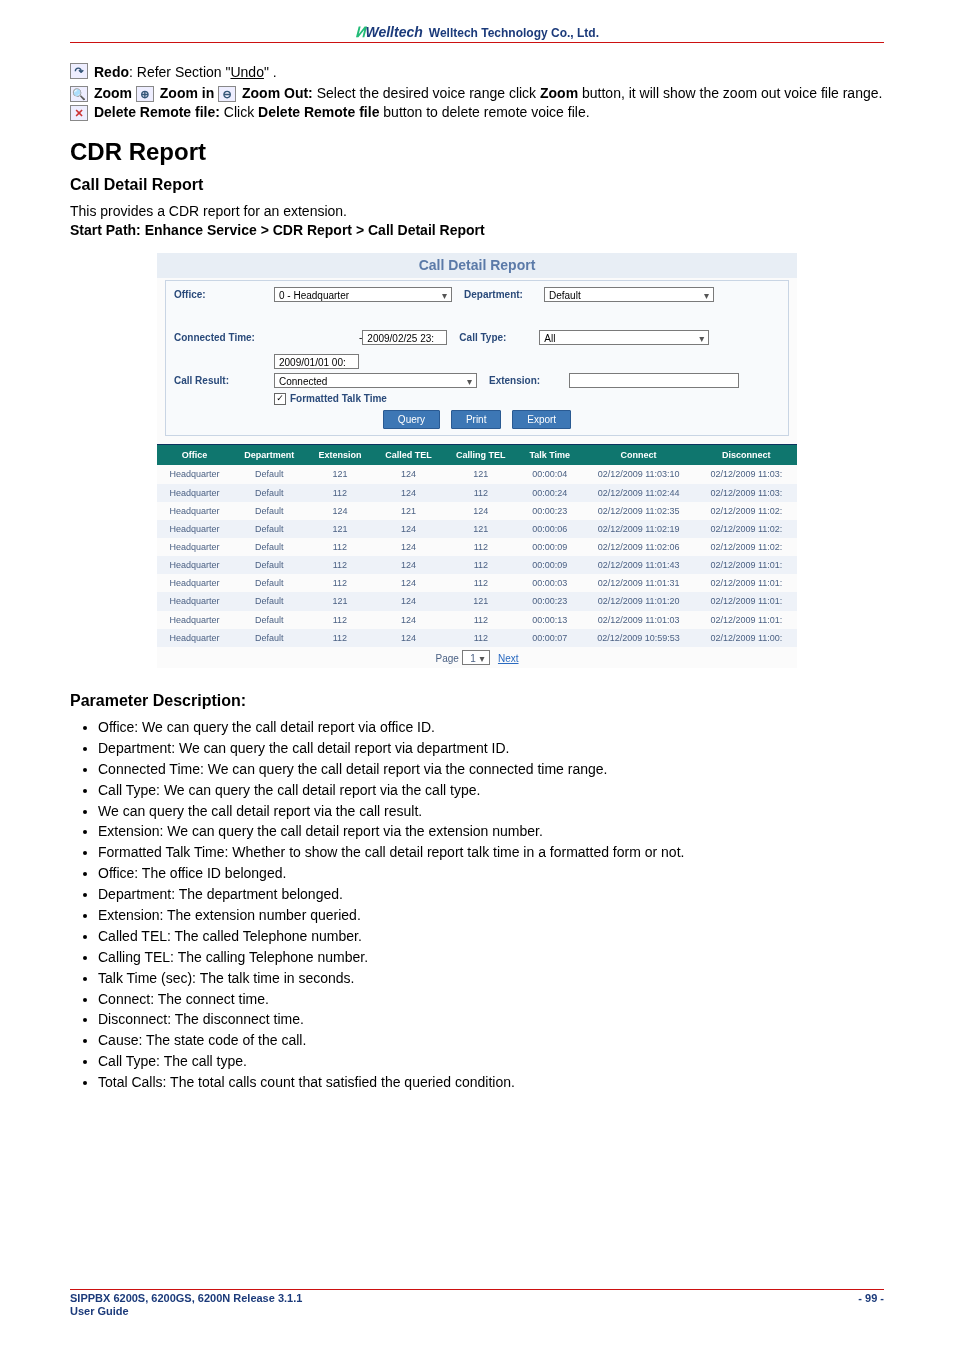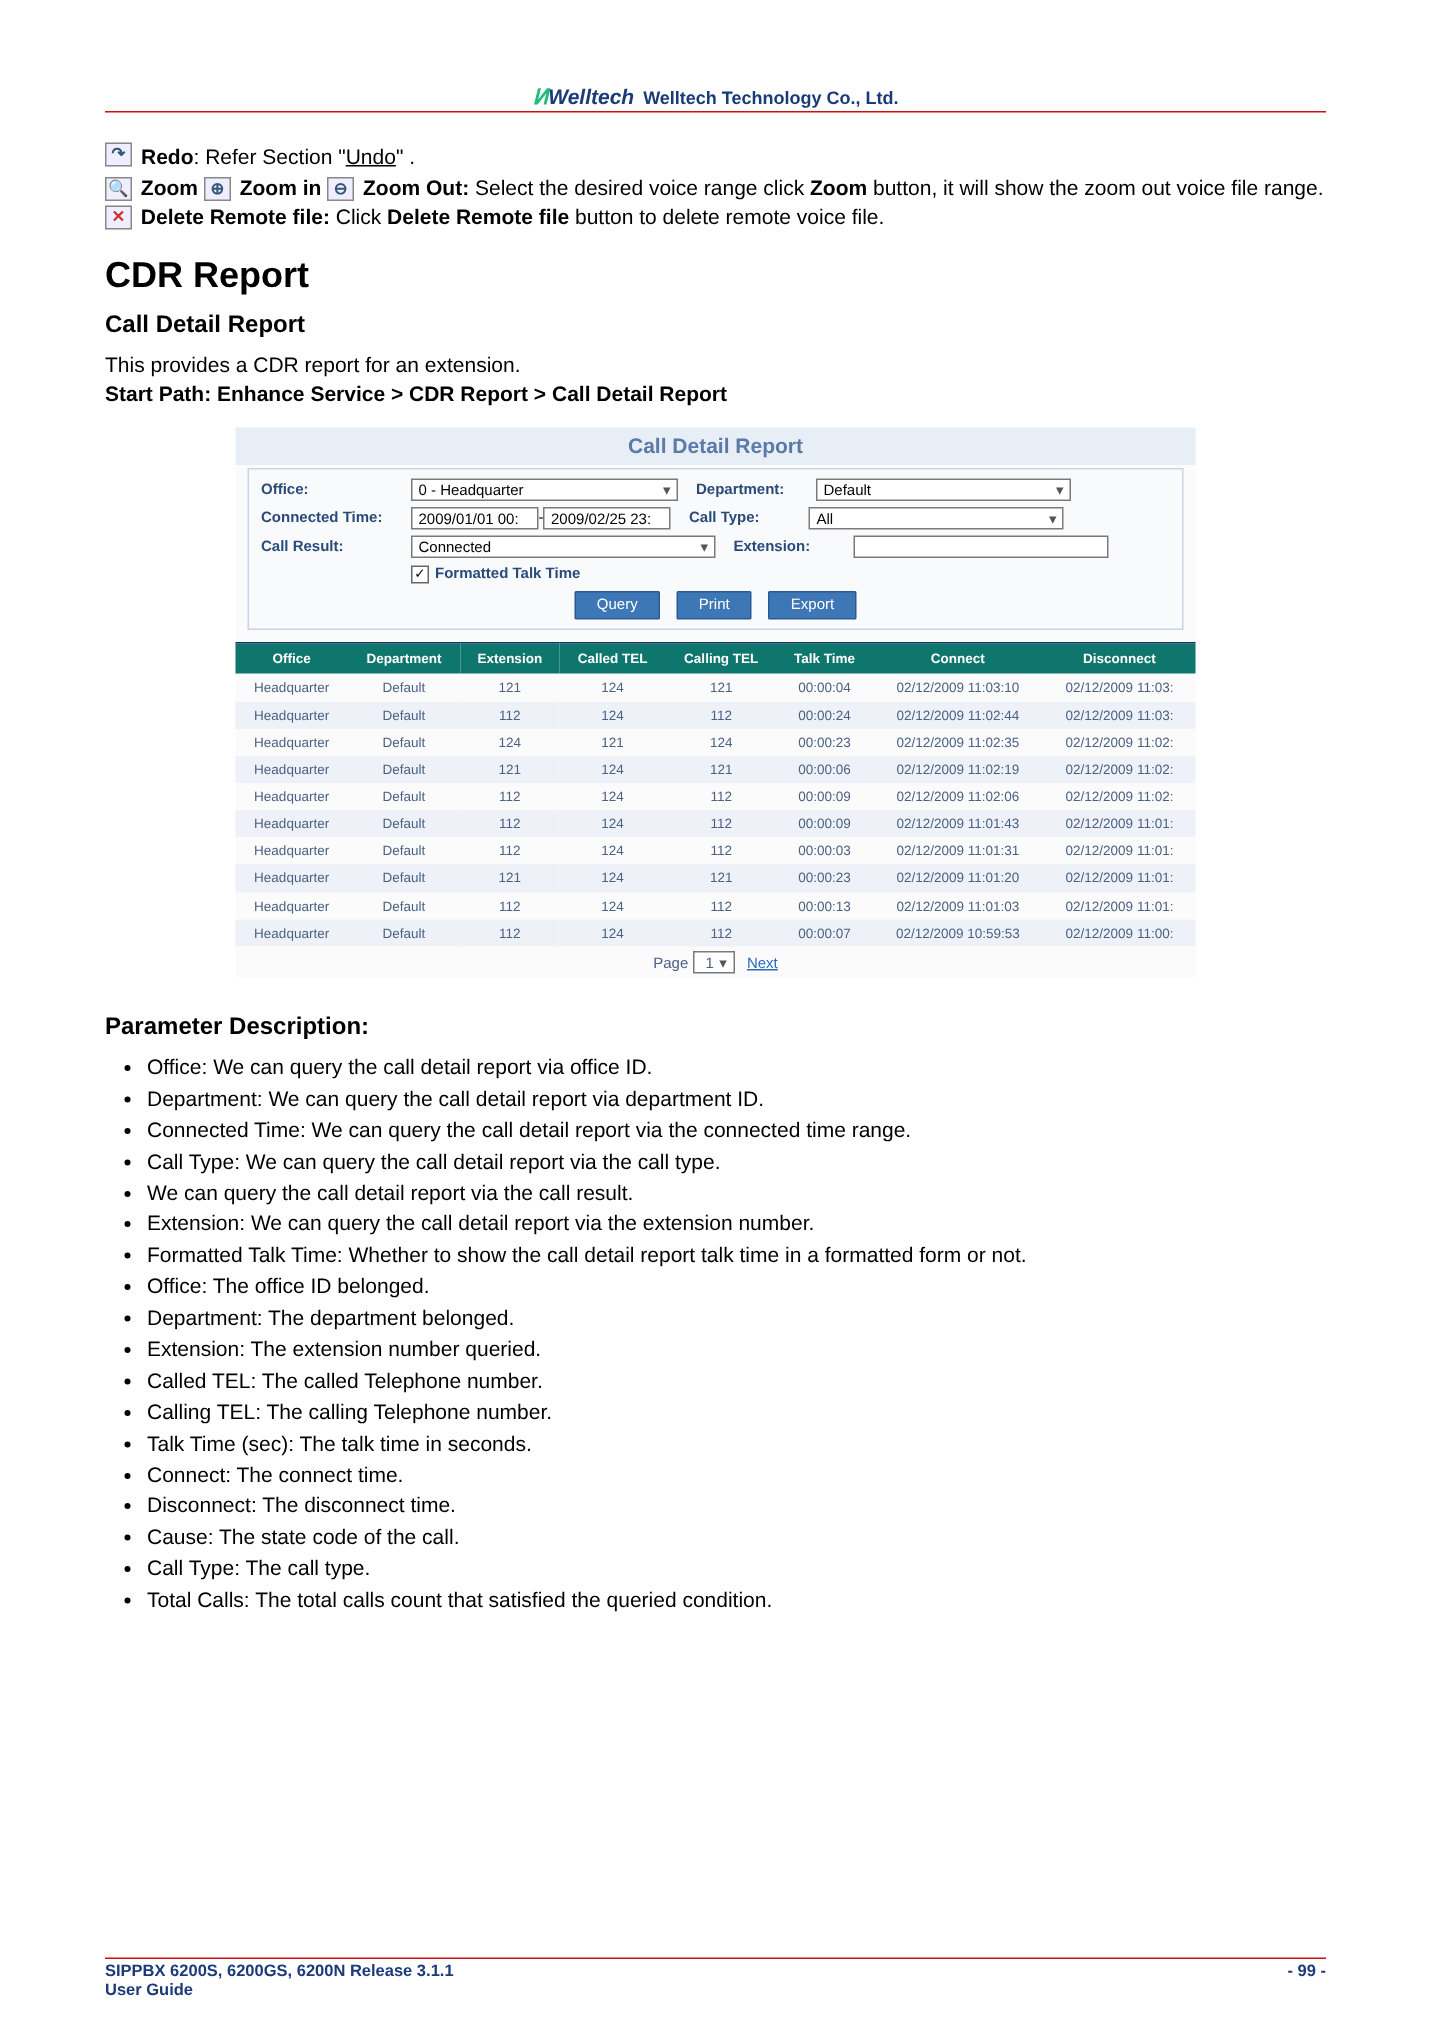--- a/index.html
+++ b/index.html
@@ -25,21 +25,20 @@
   gap: 6px;
   border-bottom: 1px solid #c11;
   padding-bottom: 2px;
   margin-bottom: 20px;
 }
 .header-logo {
   font-style: italic;
   font-weight: bold;
   color: #1b3a7a;
   font-size: 14px;
-  margin-top: 32px;
 }
 .header-logo .leaf { color: #2b7; }
 .company-name {
   font-size: 12px;
   color: #1b3a7a;
   font-weight: bold;
 }
 .body-text { line-height: 1.35; }
 .row { display: flex; align-items: flex-start; gap: 4px; margin-bottom: 2px; }
 .icon-box {
@@ -141,21 +140,21 @@
 table.data tr:nth-child(even) td { background: #eef2f8; }
 .pager { text-align: center; font-size: 10px; padding: 3px 0; color: #4b6184;}
 .pager a { color: #2a6ac0; text-decoration: underline; }
 .fig-caption { text-align: center; margin-top: 2px; }
 
 ul.params { margin: 4px 0 0 0; padding-left: 28px; }
 ul.params li { margin-bottom: 2px; line-height: 1.35; }
 
 .footer {
   position: absolute;
-  bottom: 16px;
+  bottom: 32px;
   left: 70px;
   right: 70px;
   border-top: 1px solid #c11;
   padding-top: 2px;
   font-size: 11px;
   color: #1b3a7a;
   font-weight: bold;
   display: flex;
   justify-content: space-between;
 }
@@ -206,21 +205,21 @@
       <div class="cdr-title">Call Detail Report</div>
       <div class="filter-box">
         <div class="filter-row">
           <span class="filter-label" style="width:100px;">Office:</span>
           <span class="select" style="width:178px;">0 - Headquarter</span>
           <span class="filter-label" style="margin-left:12px;width:80px;">Department:</span>
           <span class="select" style="width:170px;">Default</span>
         </div>
         <div class="filter-row">
           <span class="filter-label" style="width:100px;">Connected Time:</span>
-          <span class="input" style="width:85px;">2009/01/01 00:</span>
+          <span class="input" style="width:85px;margin-top:48px;">2009/01/01 00:</span>
           <span> - </span>
           <span class="input" style="width:85px;">2009/02/25 23:</span>
           <span class="filter-label" style="margin-left:12px;width:80px;">Call Type:</span>
           <span class="select" style="width:170px;">All</span>
         </div>
         <div class="filter-row">
           <span class="filter-label" style="width:100px;">Call Result:</span>
           <span class="select" style="width:203px;">Connected</span>
           <span class="filter-label" style="margin-left:12px;width:80px;">Extension:</span>
           <span class="input" style="width:170px;"></span>

